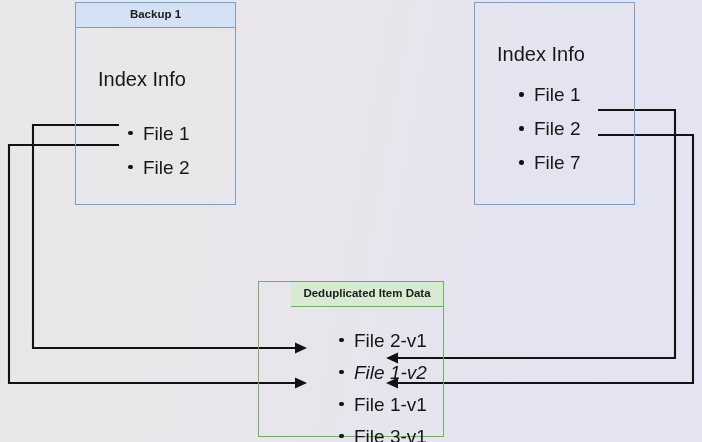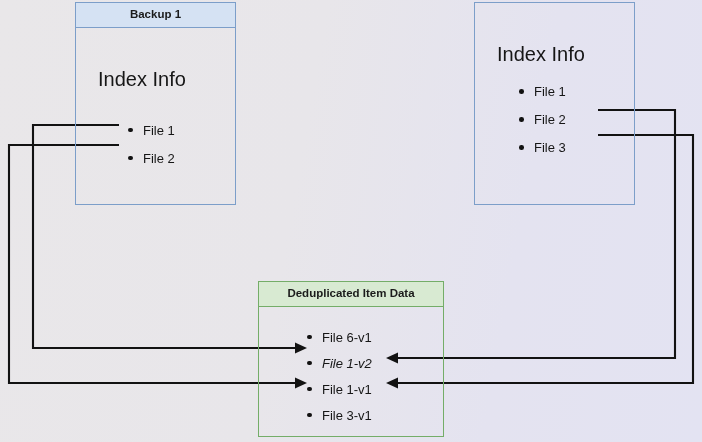--- a/index.html
+++ b/index.html
@@ -46,20 +46,21 @@
     border: 1.6px solid #7c9ec9;
   }
   .node.blue .hdr {
     background: #d5e2f3;
     border-bottom: 1.6px solid #7c9ec9;
   }
 
   
   .node.green {
     border: 1.8px solid #74ad68;
+    padding-left: 32px;
   }
   .node.green .hdr {
     background: #d8ead2;
     border-bottom: 1.8px solid #74ad68;
   }
 
   
   .indexlabel {
     position: absolute;
     font-size: 20px;
@@ -67,21 +68,21 @@
     white-space: nowrap;
   }
   .bullets {
     position: absolute;
     list-style: none;
     margin: 0;
     padding: 0;
   }
   .bullets li {
     position: relative;
-    font-size: 13px;
+    font-size: 19px;
     color: #161616;
     white-space: nowrap;
     padding-left: 17px;
     line-height: 1;
   }
   .bullets li::before {
     content: "";
     position: absolute;
     left: 2px;
     top: 50%;
@@ -148,30 +149,30 @@
       </ul>
     </div>
   </div>
 
   <div class="node blue" style="left:474px; top:2px; width:161px; height:203px;">
     <div class="bodyarea" style="height:176px;">
       <div class="indexlabel" style="left:22px; top:40px;">Index Info</div>
       <ul class="bullets" style="left:42px; top:82px;">
         <li style="margin-bottom:15px;">File 1</li>
         <li style="margin-bottom:15px;">File 2</li>
-        <li>File 3</li>
+        <li>File 7</li>
       </ul>
     </div>
   </div>
 
   <div class="node green" style="left:258px; top:281px; width:186px; height:156px;">
     <div class="hdr">Deduplicated Item Data</div>
     <div class="bodyarea" style="height:129px;">
       <ul class="bullets" style="left:46px; top:24px;">
-        <li style="margin-bottom:13px;">File 6-v1</li>
+        <li style="margin-bottom:13px;">File 2-v1</li>
         <li style="margin-bottom:13px;font-style:italic;">File 1-v2</li>
         <li style="margin-bottom:13px;">File 1-v1</li>
         <li>File 3-v1</li>
       </ul>
     </div>
   </div>
 
 </div>
 
 </body></html>

